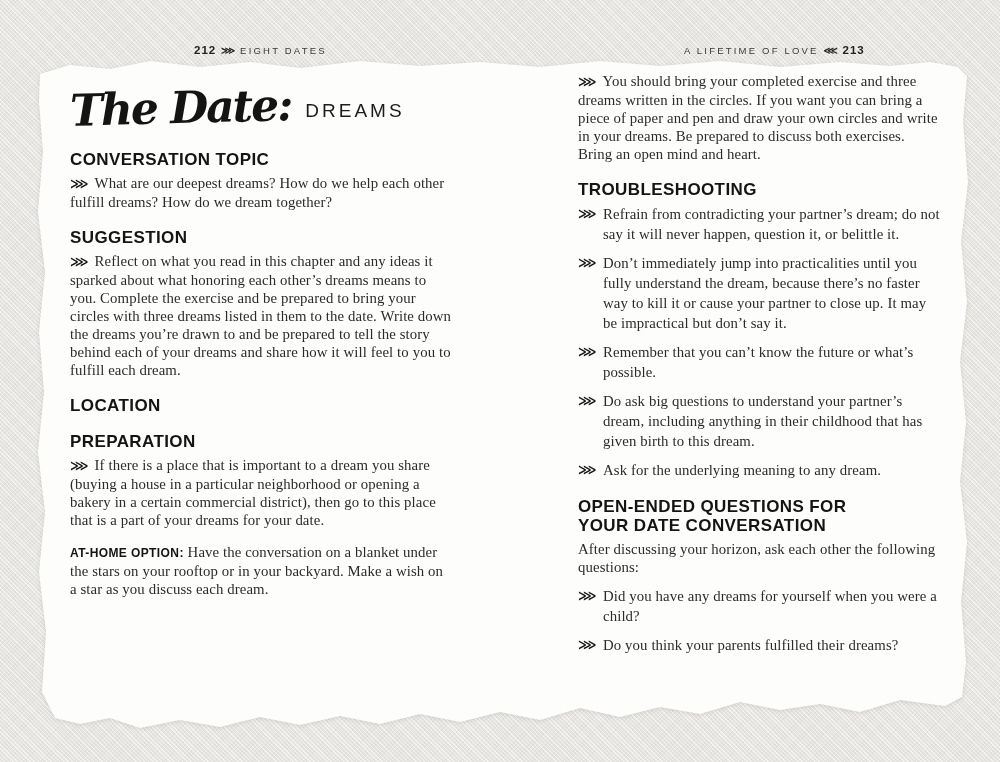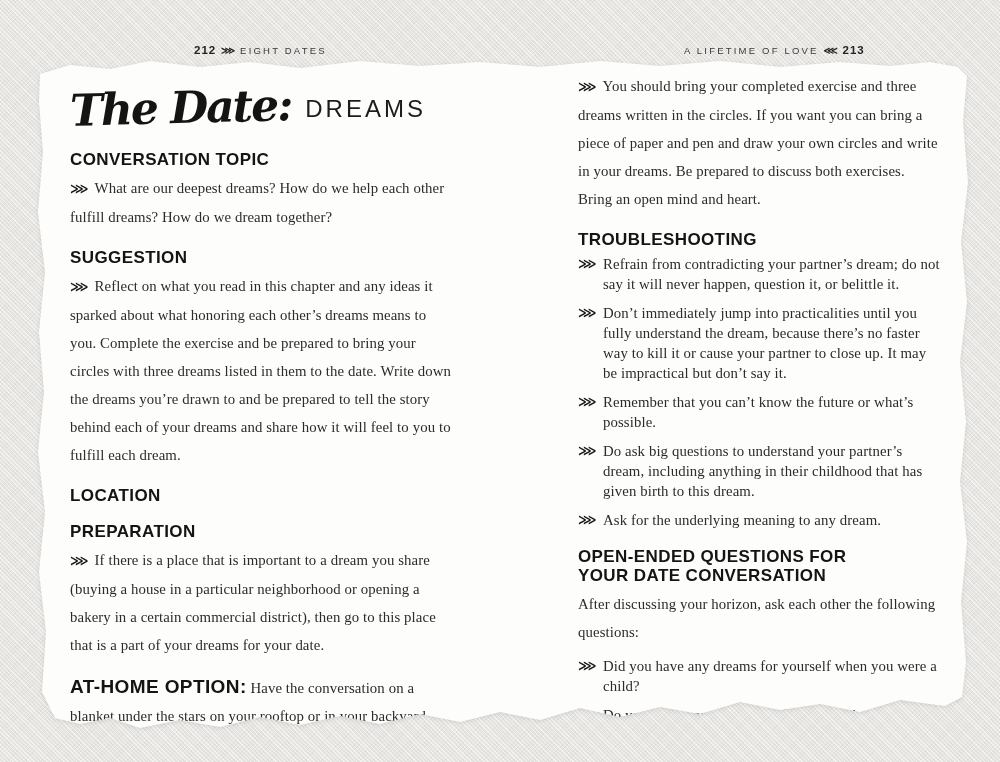--- a/index.html
+++ b/index.html
@@ -54,48 +54,48 @@
   
   .date-title{ margin-bottom:14px; white-space:nowrap; }
   .date-script{
     font-family:"DejaVu Serif", serif;
     font-style:italic; font-weight:bold;
     font-size:44px; letter-spacing:-2px; color:#141413;
     display:inline-block; transform:rotate(-1.5deg);
   }
   .date-topic{
     font-family:"Liberation Sans", sans-serif;
-    font-size:24px; letter-spacing:3px; color:#1c1c1a; font-weight:400;
+    font-size:19px; letter-spacing:3px; color:#1c1c1a; font-weight:400;
     margin-left:10px; vertical-align:6px;text-align:right;
   }
 
   h2{
     font-family:"Liberation Sans", sans-serif;
     font-size:17px; font-weight:bold; letter-spacing:0.4px;
     color:#141413; margin:17px 0 5px 0; line-height:19px;
   }
   .body-text{
-    font-size:14.8px; line-height:28px; color:#2b2b29; letter-spacing:0.1px;
+    font-size:14.8px; line-height:18px; color:#2b2b29; letter-spacing:0.1px;
   }
   .lead-glyph{
     font-family:"DejaVu Sans", sans-serif;
     font-weight:bold; font-size:13px; color:#141413; margin-right:6px;
   }
   ul.arrow-list{ list-style:none; }
   ul.arrow-list li{
     position:relative; padding-left:25px; margin-bottom:9px;
     font-size:14.8px; line-height:20px; color:#2b2b29; letter-spacing:0.1px;
   }
   ul.arrow-list li .bullet{
     position:absolute; left:0; top:0;
     font-family:"DejaVu Sans", sans-serif; font-weight:bold; font-size:13px; color:#141413;
   }
   .option-label{
     font-family:"Liberation Sans", sans-serif;
-    font-weight:bold; font-size:19px; letter-spacing:0.4px; color:#141413;
+    font-weight:bold; font-size:12px; letter-spacing:0.4px; color:#141413;
   }
   .at-home{ margin-top:14px; }
   .open-heading{ width:300px; }
   .intro-text{ margin-bottom:10px; }
 </style>
 </head>
 <body>
 
 <div class="running-head" id="head-left">
   <span class="pagenum">212</span>

